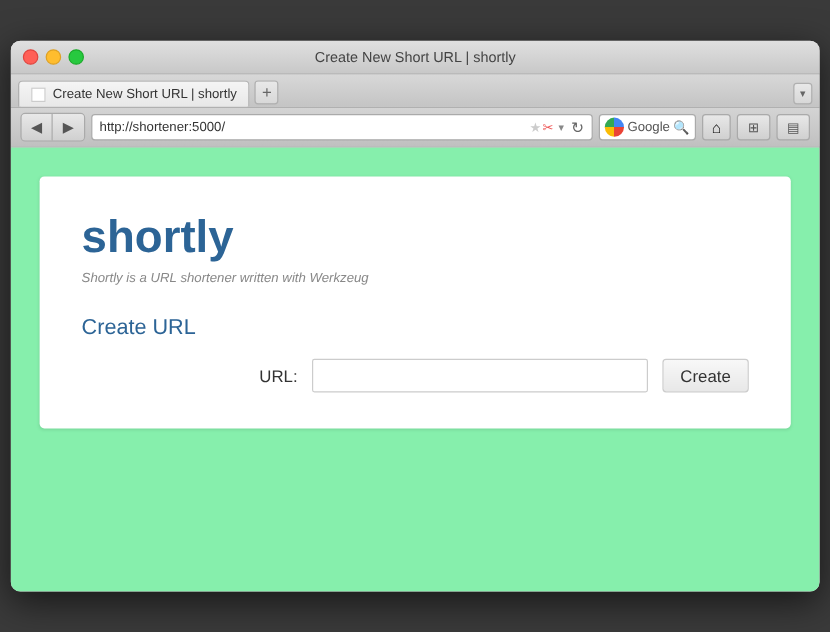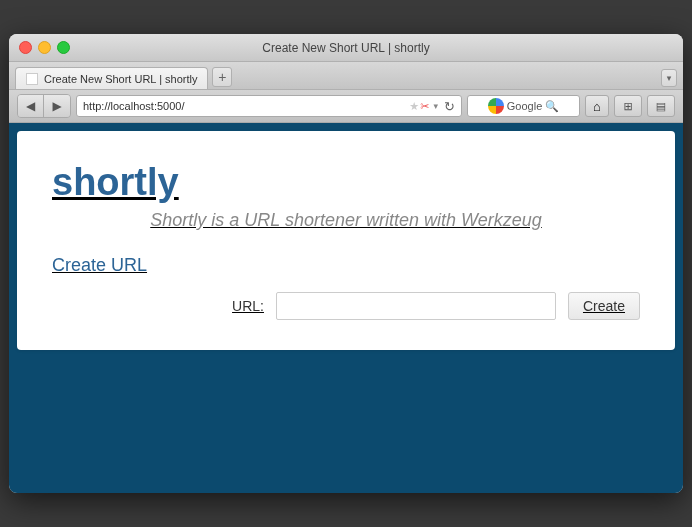--- a/index.html
+++ b/index.html
@@ -189,21 +189,21 @@
       color: #333;
     }
 
     .search-bar {
       display: flex;
       align-items: center;
       height: 22px;
       border: 1px solid #aaa;
       border-radius: 3px;
       background: #fff;
-      padding: 0 20px;
+      padding: 0 4px;
       gap: 3px;
     }
 
     .search-google-icon {
       width: 16px;
       height: 16px;
       border-radius: 50%;
       background: conic-gradient(#4285f4 0deg 90deg, #ea4335 90deg 180deg, #fbbc05 180deg 270deg, #34a853 270deg 360deg);
     }
 
@@ -234,46 +234,44 @@
       display: flex;
       align-items: center;
       justify-content: center;
       cursor: pointer;
       font-size: 11px;
       color: #555;
     }
 
     
     .content-area {
-      background: #0c4a6e;
-      padding: 8px;
+      background: #86efac;
+      padding: 24px;
       min-height: 370px;
-      text-decoration: underline;
     }
 
     .page-card {
       background: #fff;
       border-radius: 4px;
       padding: 30px 35px;
       box-shadow: 0 1px 3px rgba(0,0,0,0.1);
     }
 
     .site-title {
       font-size: 38px;
       font-weight: bold;
       color: #2c6496;
       margin-bottom: 6px;
     }
 
     .site-subtitle {
-      font-size: 18px;
+      font-size: 11px;
       color: #888;
       font-style: italic;
       margin-bottom: 24px;
-      text-align: center;
     }
 
     .form-section-title {
       font-size: 18px;
       color: #2c6496;
       margin-bottom: 16px;
       font-weight: normal;
     }
 
     .url-form {
@@ -350,21 +348,21 @@
     <div class="nav-btn-group">
       <div class="nav-btn">
         <span>◀</span>
       </div>
       <div class="nav-btn">
         <span>▶</span>
       </div>
     </div>
 
     <div class="address-bar">
-      <span class="address-text">http://localhost:5000/</span>
+      <span class="address-text">http://shortener:5000/</span>
       <div class="star-icons">
         <span style="font-size:11px;color:#ccc;">★</span>
         <span style="font-size:11px;color:#e55;">✂</span>
       </div>
       <span style="font-size:9px;color:#888;">▾</span>
       <span style="font-size:13px;color:#666;margin-left:2px;">↻</span>
     </div>
 
     <div class="search-bar">
       <div class="search-google-icon"></div>

